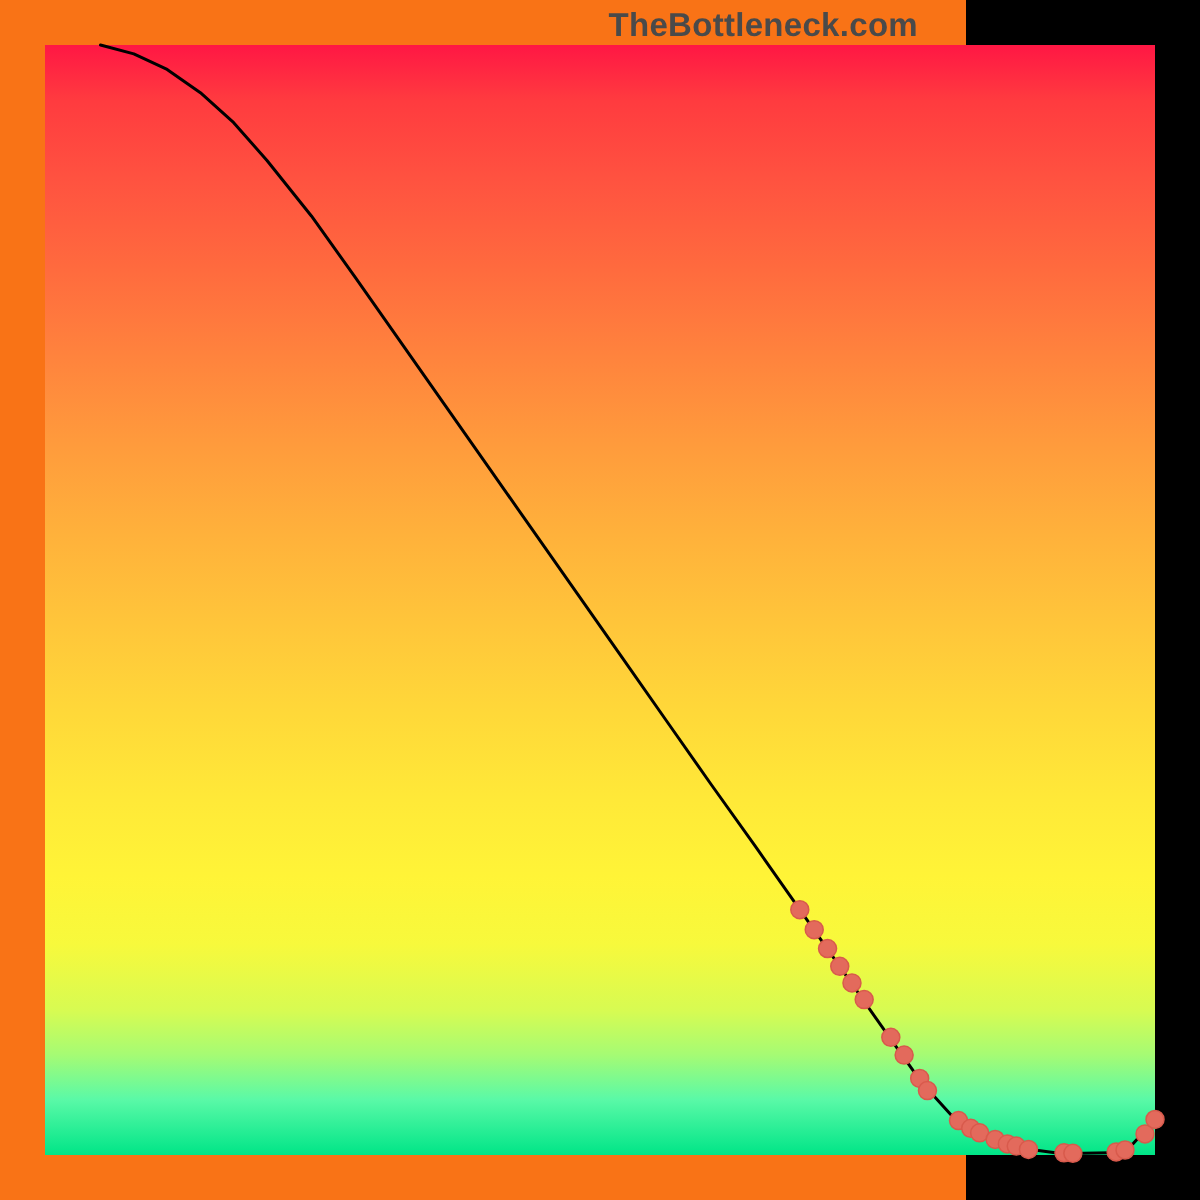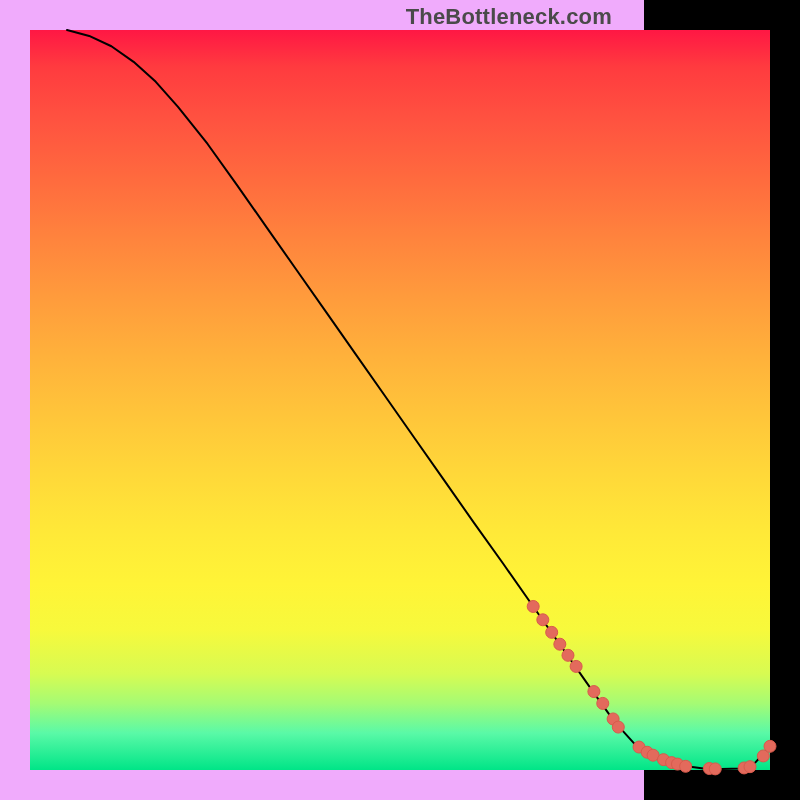--- a/index.html
+++ b/index.html
@@ -7,21 +7,21 @@
     padding: 0;
     width: 800px;
     height: 800px;
     background: #000;
     overflow: hidden;
   }
   .stage {
     position: relative;
     width: 644px;
     height: 800px;
-    background: #f0abfc;
+    background: #f97316;
   }
   .plot {
     position: absolute;
     left: 30px;
     top: 30px;
     width: 740px;
     height: 740px;
     
     background: linear-gradient(
       to bottom,

